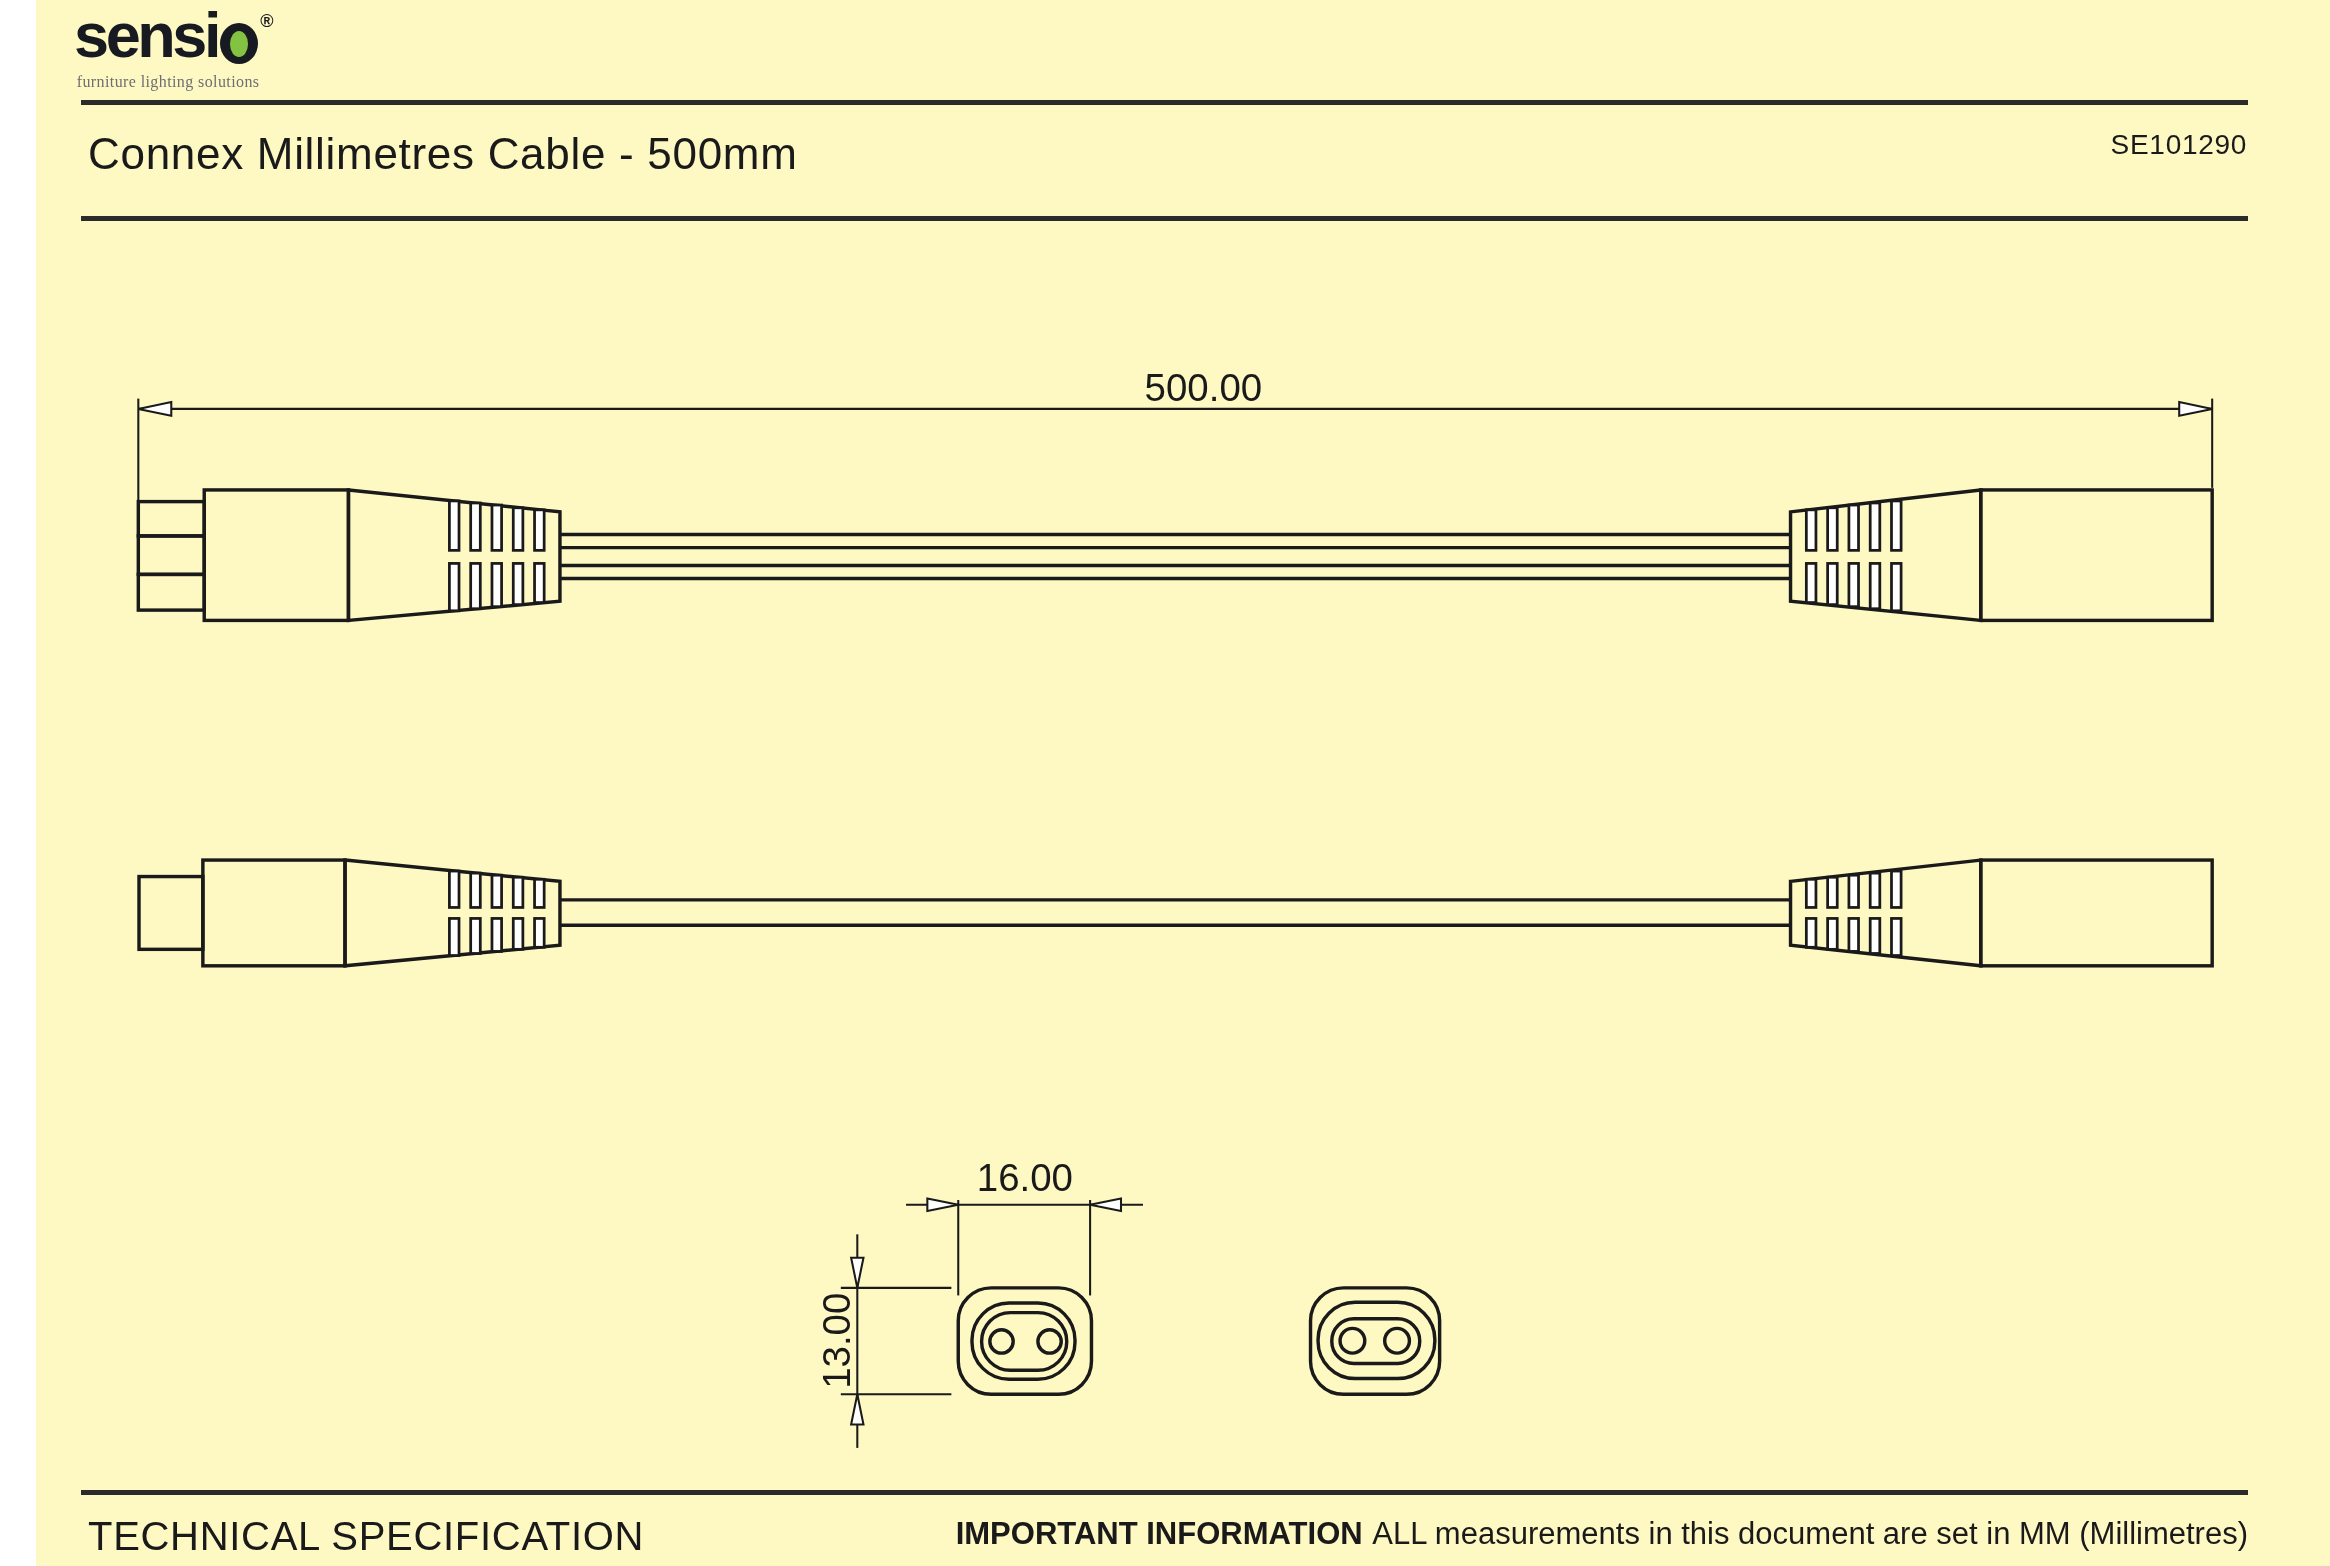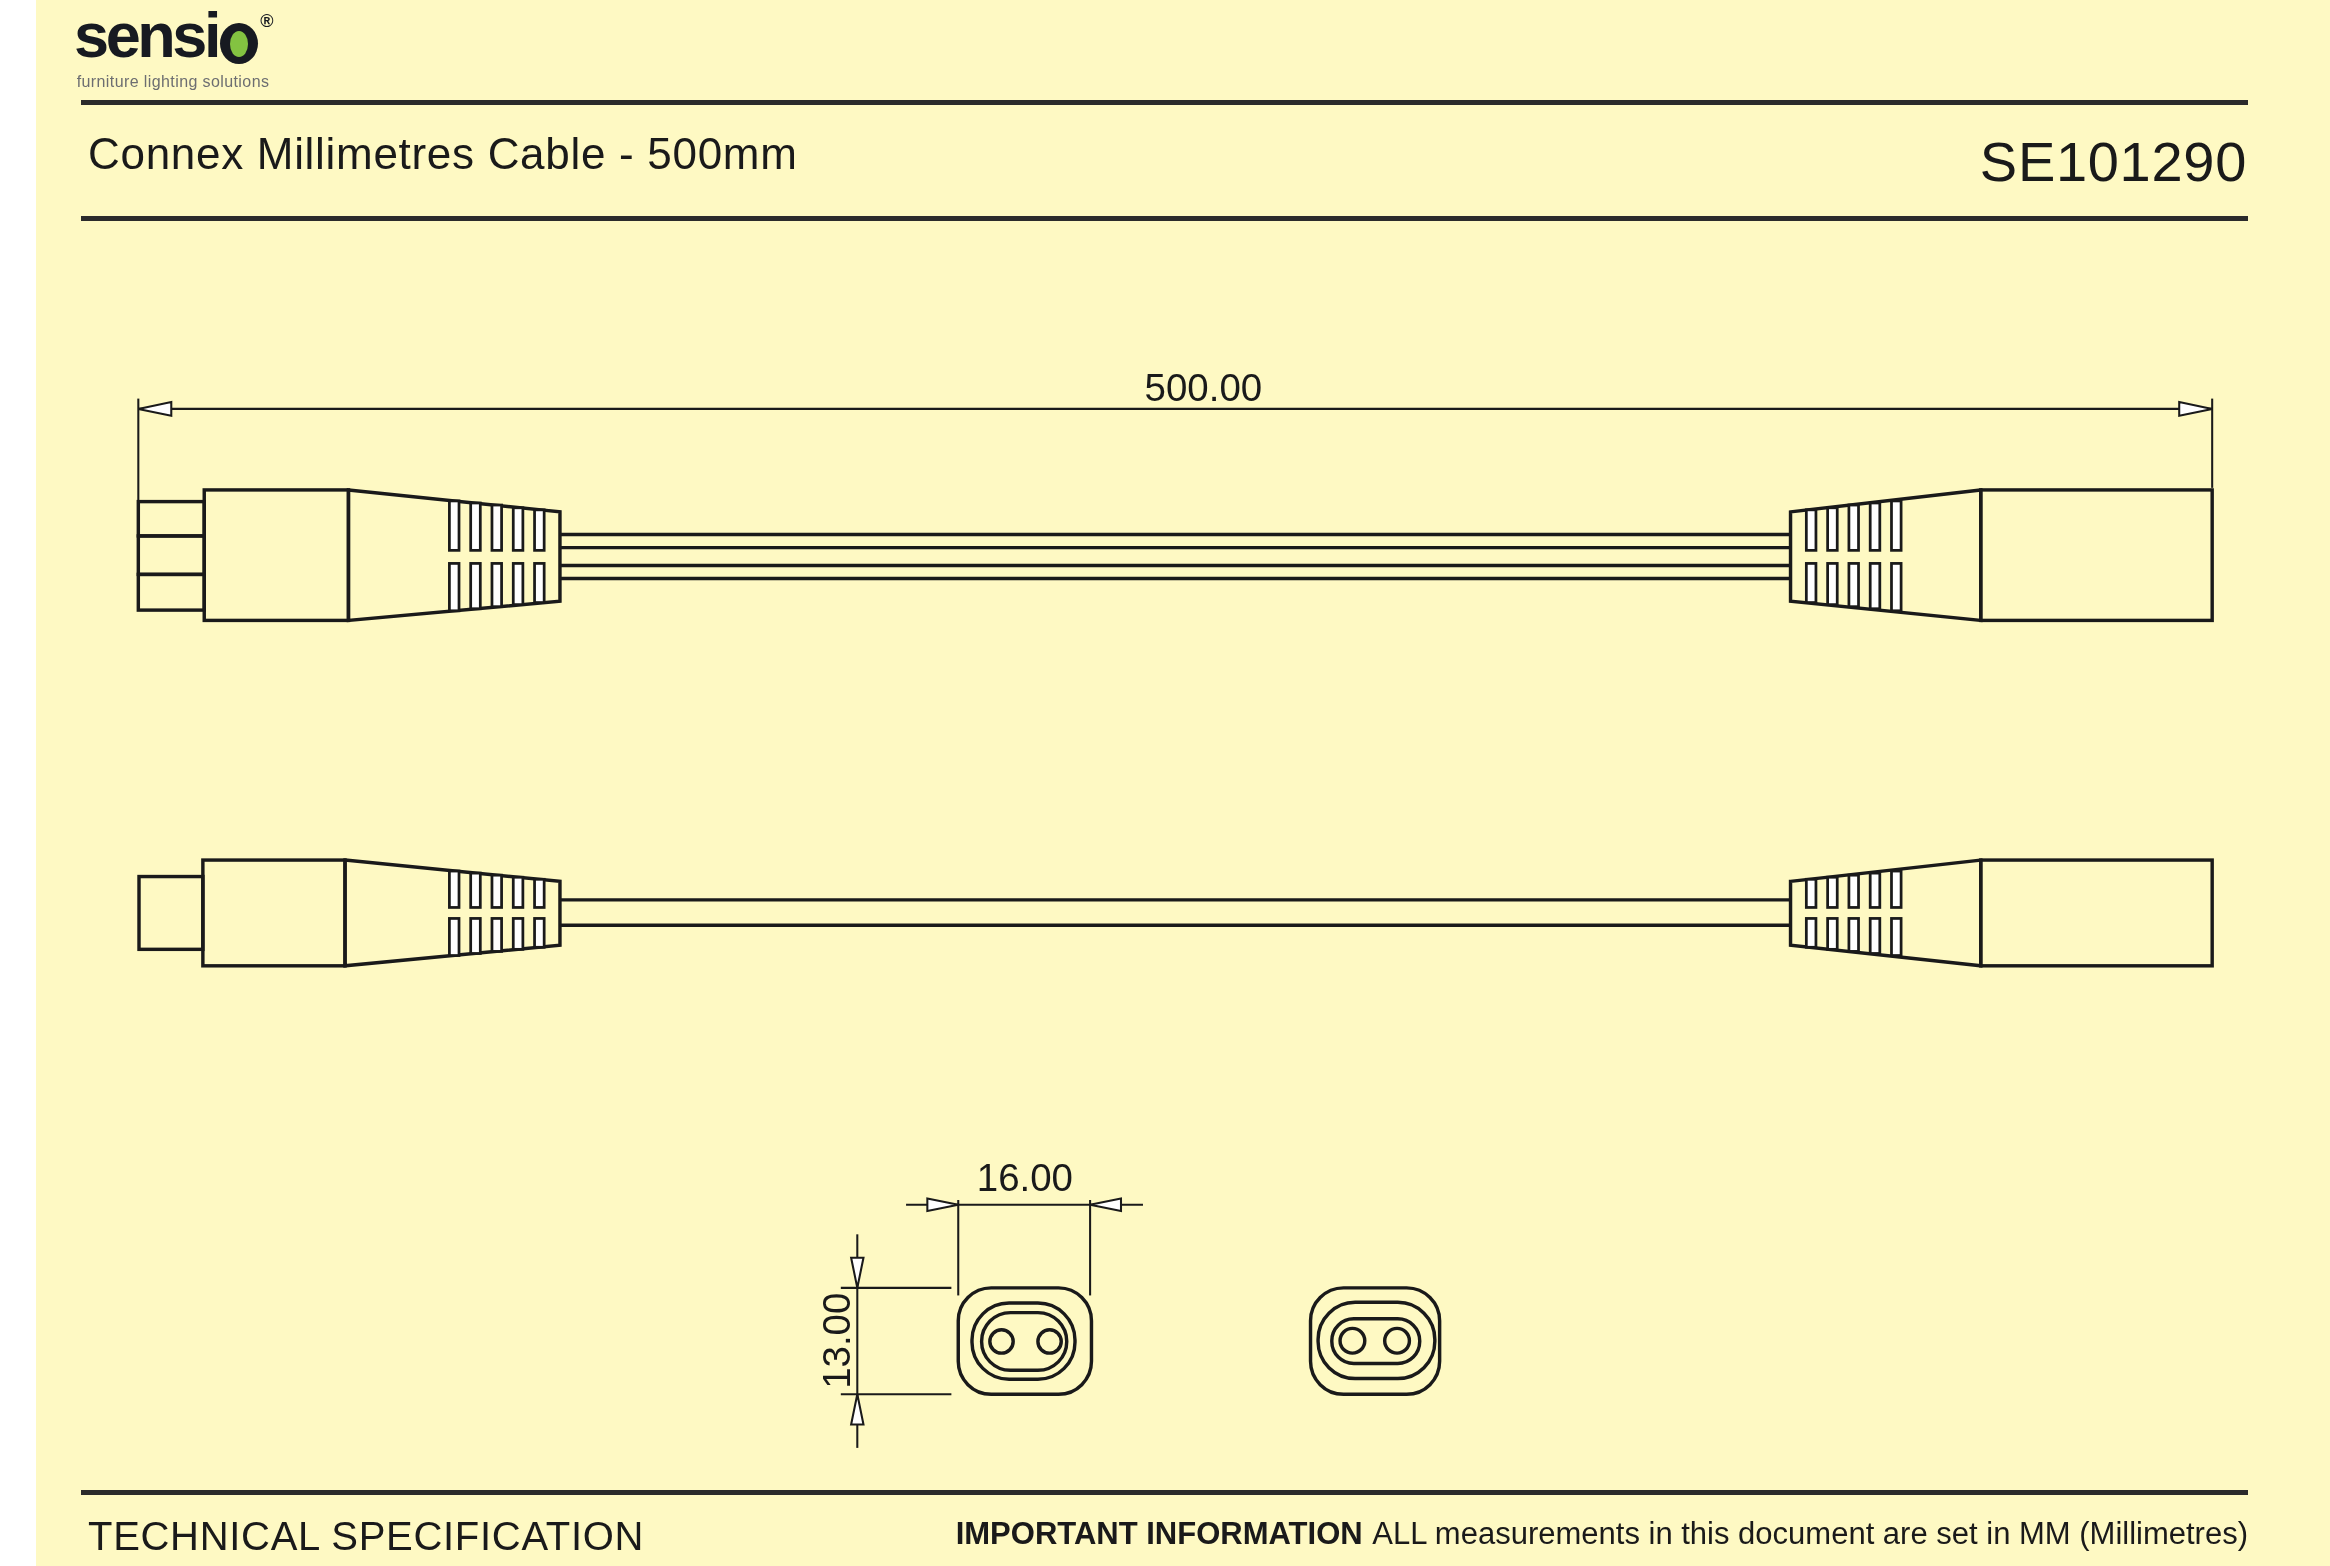--- a/index.html
+++ b/index.html
@@ -24,35 +24,35 @@
     display:inline-block;width:38px;height:41px;background:#171a21;
     border-radius:50%;margin-top:19px;margin-left:1.4px;position:relative;
   }
   .logo-o-green{
     position:absolute;left:50%;top:50%;transform:translate(-50%,-50%);
     width:18px;height:26px;background:#83c341;border-radius:50%;
   }
   .logo-reg{font-size:18px;color:#171a21;margin-top:6.9px;margin-left:2.7px;font-weight:bold;}
   .logo-tagline{
     margin-top:5.5px;padding-left:2.7px;
-    font-size:16px;letter-spacing:0.4px;color:#6d6e71;
+    font-size:16px;letter-spacing:0.4px;color:#6d6e71;font-family:Liberation Serif, serif;
   }
   
   .rule{position:absolute;left:45px;width:2167px;height:4.8px;background:#2b2b2b;}
   .rule-header-top{top:100px;}
   .rule-header-bottom{top:216px;}
   .rule-footer{top:1490px;}
   
   .doc-title{
     position:absolute;left:52px;top:129px;
     font-size:44px;letter-spacing:0.7px;color:#1a1a1a;white-space:nowrap;
   }
   .doc-code{
     position:absolute;right:119px;top:129px;
-    font-size:56px;letter-spacing:0.7px;color:#1a1a1a;white-space:nowrap;
+    font-size:28px;letter-spacing:0.7px;color:#1a1a1a;white-space:nowrap;
   }
   
   .footer-left{
     position:absolute;left:52px;top:1514px;
     font-size:40px;letter-spacing:0.7px;color:#1a1a1a;white-space:nowrap;
   }
   .footer-right{
     position:absolute;right:118px;top:1516px;
     font-size:31px;color:#1a1a1a;white-space:nowrap;
   }

